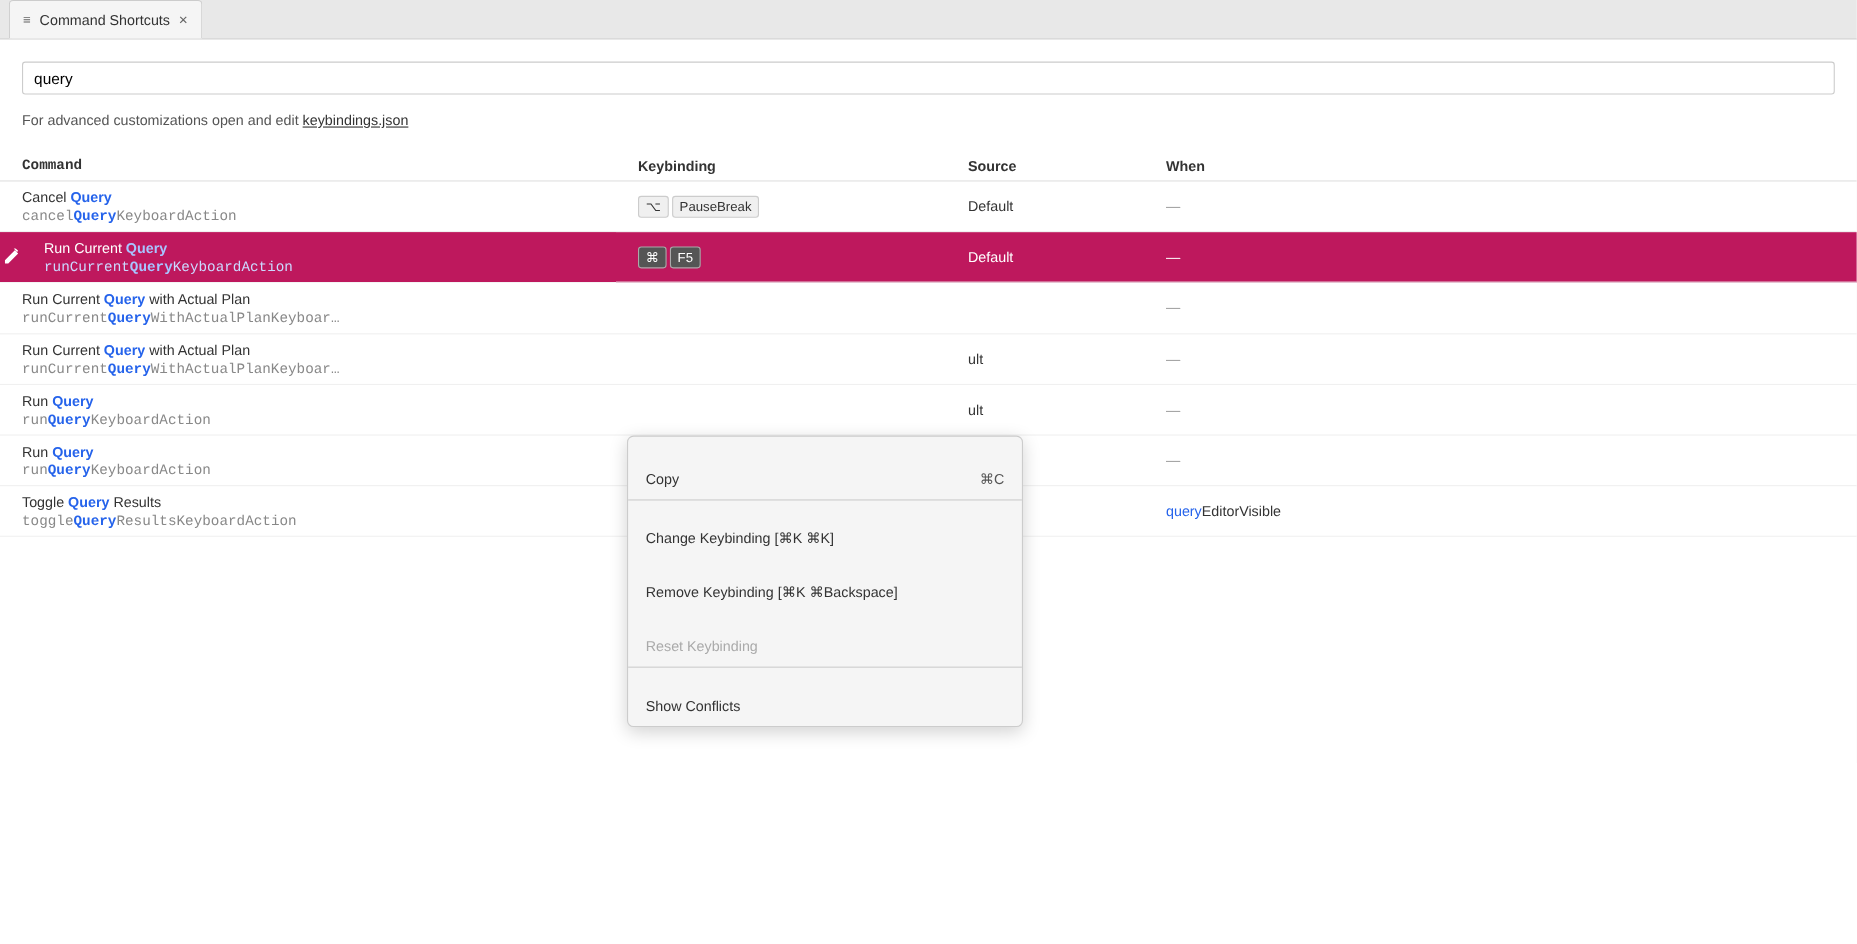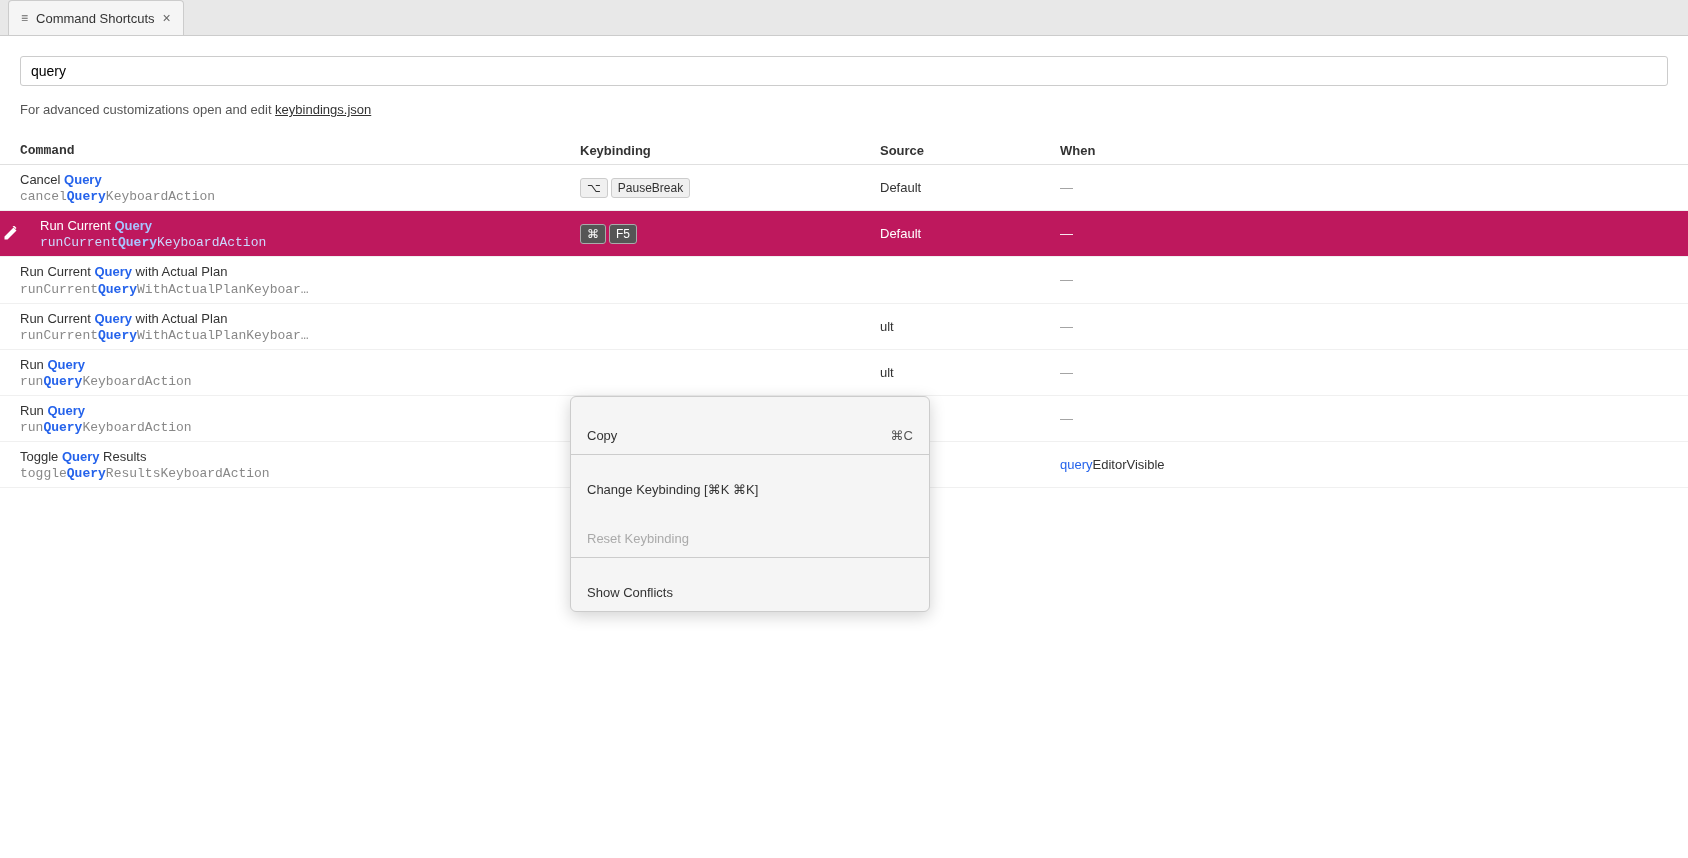--- a/index.html
+++ b/index.html
@@ -393,20 +393,23 @@
   
   <div class="context-menu">
     <div class="context-menu-item">
       <span>Copy</span>
       <span class="context-menu-shortcut">⌘C</span>
     </div>
     <div class="context-menu-separator"></div>
     <div class="context-menu-item">
       <span>Change Keybinding [⌘K ⌘K]</span>
     </div>
+    <div class="context-menu-item">
+      <span>Remove Keybinding [⌘K ⌘Backspace]</span>
+    </div>
     <div class="context-menu-item disabled">
       <span>Reset Keybinding</span>
     </div>
     <div class="context-menu-separator"></div>
     <div class="context-menu-item">
       <span>Show Conflicts</span>
     </div>
   </div>
 </div>
 

